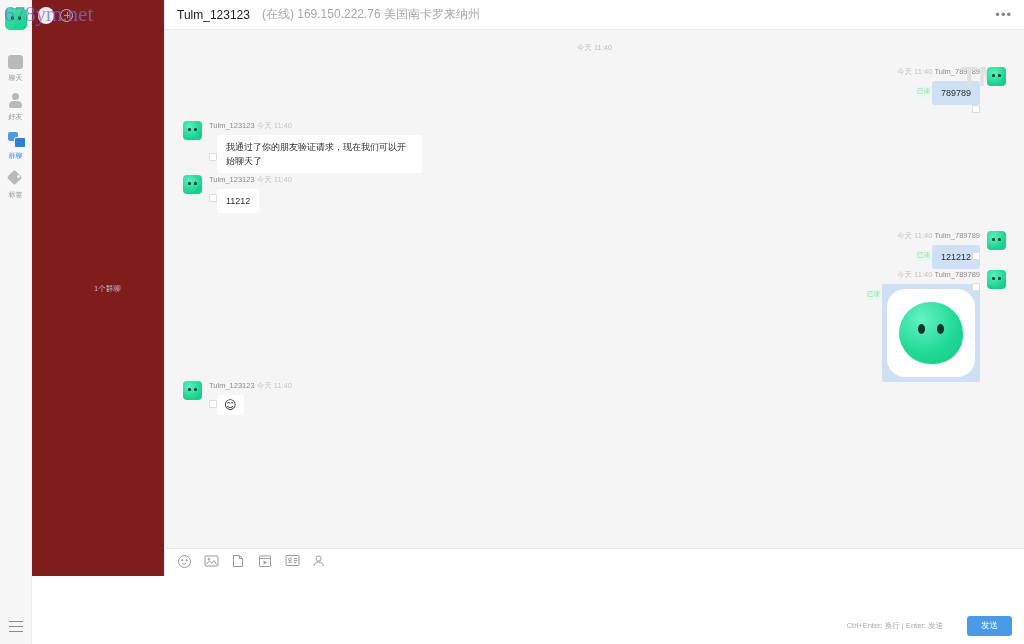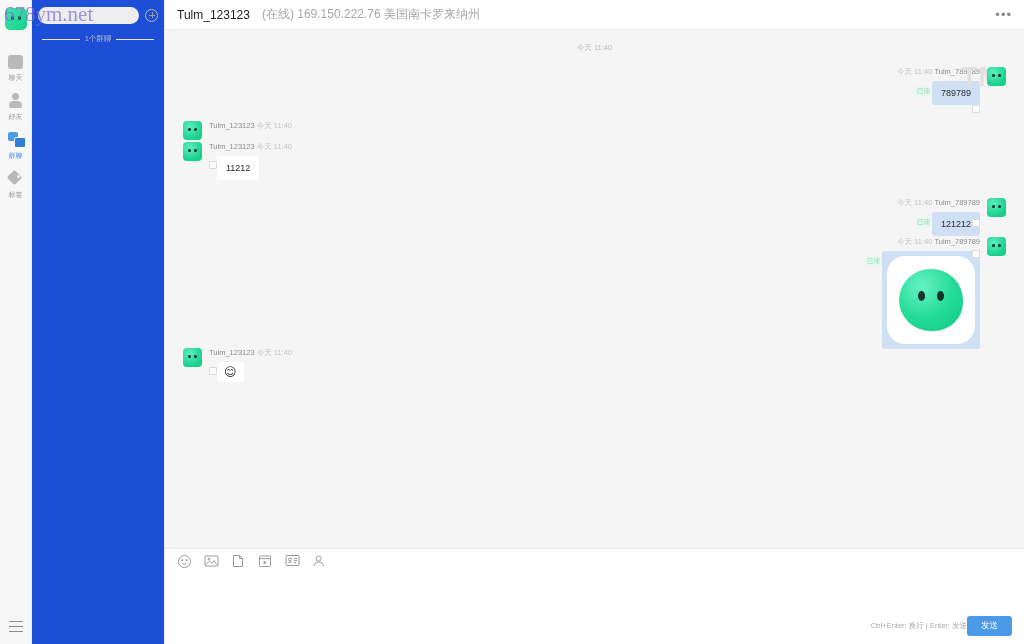--- a/index.html
+++ b/index.html
@@ -78,22 +78,22 @@
   .ico-menu { width: 14px; height: 11px; position: relative; }
   .ico-menu span {
     position: absolute; left: 0; width: 14px; height: 1.4px; background: #8a8a8a;
   }
   .ico-menu span:nth-child(1) { top: 0; }
   .ico-menu span:nth-child(2) { top: 5px; }
   .ico-menu span:nth-child(3) { top: 10px; }
 
   
   .list-pane {
-    width: 133px; flex: 0 0 133px; height: 644px; background: #1d4ed8;
-    border-right: 1px solid #e9e9e9; display: flex; flex-direction: column;
+    width: 133px; flex: 0 0 133px; height: 576px; background: #7f1d1d;
+    border-right: 1px solid #e9e9e9; display: flex; flex-direction: row;
   }
   .list-search {
     height: 30px; display: flex; align-items: center; padding: 0 6px; gap: 6px;
   }
   .search-box {
     flex: 1; height: 17px; background: #ededed; border-radius: 9px;
     display: flex; align-items: center; padding: 0 8px;
   }
   .search-input-txt { font-size: 8px; color: #b6b6b6; }
   .plus-btn {
@@ -242,20 +242,21 @@
   }
   .composer-foot {
     display: flex; align-items: center; justify-content: flex-end;
     padding: 0 12px 8px;
   }
   .hint { font-size: 7.5px; color: #a9a9a9; white-space: nowrap; }
   .send-btn {
     background: #4a9ae8; color: #fff; font-size: 8.5px; border: none;
     border-radius: 3px; padding: 4px 14px; cursor: pointer;
     font-family: Liberation Mono, monospace;
+    margin-left: 24px;
   }
 
   
   .wm-url {
     position: absolute; left: 4px; top: 2px; font-family: "Liberation Serif", serif;
     font-size: 21px; color: #7b6fd6; opacity: .72; letter-spacing: 0px;
     user-select: none; pointer-events: none; z-index: 50;
   }
 </style>
 </head>
@@ -348,20 +349,24 @@
       <div style="display:flex;justify-content:flex-end;margin:-9px 26px 8px 0;">
         <div class="sel-box"></div>
       </div>
 
       <div class="msg-row left" style="margin-bottom:2px;">
         <div class="msg-avatar"></div>
         <div class="msg-col l">
           <div class="msg-name">
             <b>Tulm_123123</b>
             <span class="tm">今天 11:40</span>
+          </div>
+          <div class="bubble-line">
+            <div class="sel-box" style="margin-top:18px;"></div>
+            <div class="bubble">我通过了你的朋友验证请求，现在我们可以开始聊天了</div>
           </div>
         </div>
       </div>
 
       <div class="msg-row left" style="margin-bottom:2px;">
         <div class="msg-avatar"></div>
         <div class="msg-col l">
           <div class="msg-name">
             <b>Tulm_123123</b>
             <span class="tm">今天 11:40</span>

